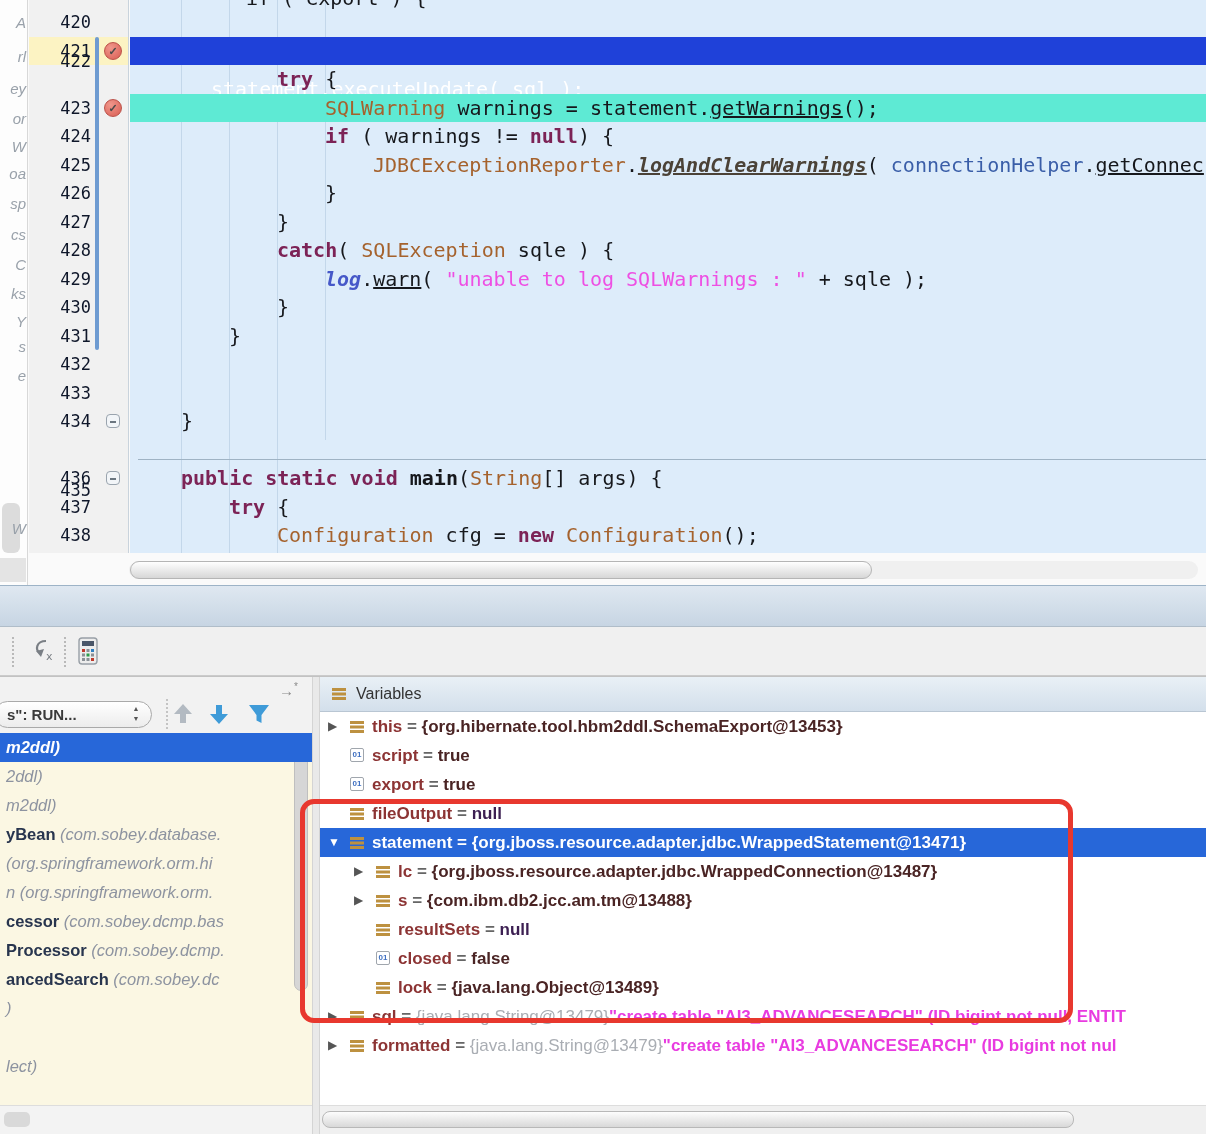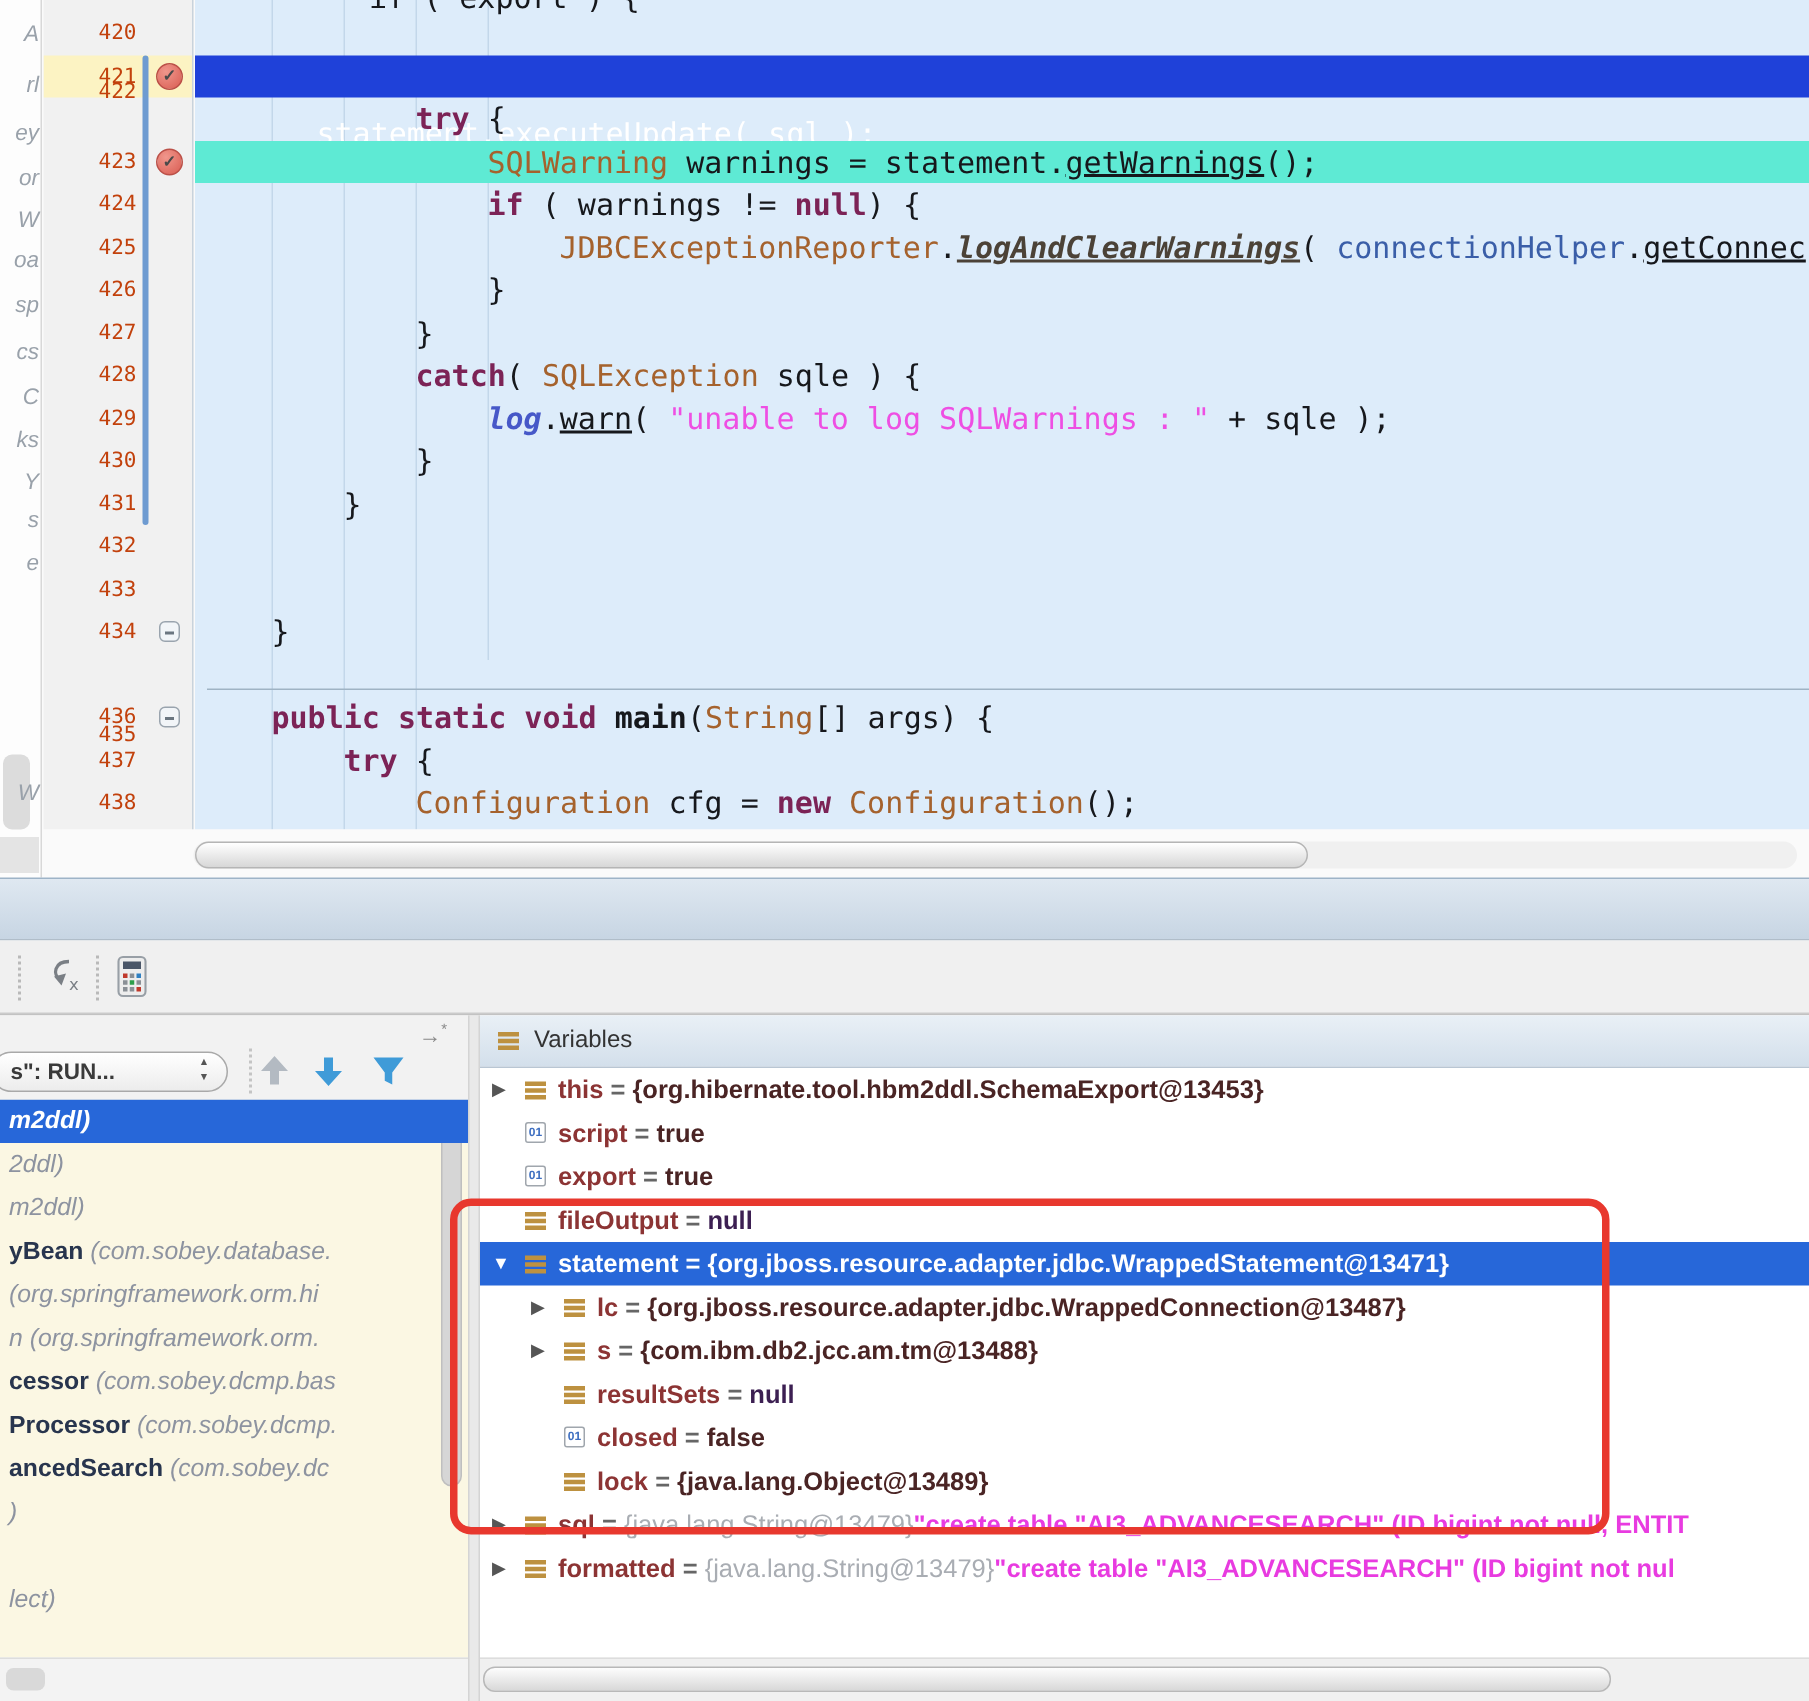--- a/index.html
+++ b/index.html
@@ -16,21 +16,21 @@
           font-size:15px; color:#99a1aa; white-space:nowrap; }
   .strip-thumb { position:absolute; left:2px; top:503px; width:18px; height:50px; background:#dcdcdc; border-radius:6px; }
   .strip-corner { position:absolute; left:0; top:558px; width:26px; height:24px; background:#e4e4e4; }
 
   .gutter { position:absolute; left:29px; top:0; width:100px; height:553px; background:#f1f1f1;
             border-right:1px solid #c9d3dc; overflow:hidden; }
   .gr { position:absolute; left:0; width:100px; height:28.5px; }
   .gr.exec-g { background:#fcf3c3; }
   .gr .num { position:absolute; left:0; top:0; width:62px; text-align:right;
              font-family:"DejaVu Sans Mono","Liberation Mono",monospace;
-             font-size:14px; line-height:28.5px; color:#c2410c; }
+             font-size:17px; line-height:28.5px; color:#0f172a; }
   .bp { position:absolute; left:75px; top:5px; width:18px; height:18px; border-radius:50%;
         background:radial-gradient(circle at 35% 30%, #f0978c, #d95c52); border:1px solid #bb5048;
         color:#4a4a4a; font-size:11px; line-height:16px; text-align:center; font-weight:bold; }
   .fold { position:absolute; left:77px; top:7px; width:14px; height:14px; border:1px solid #9aa4ae;
           background:#f2f5f8; border-radius:4px; }
   .fold::after { content:""; position:absolute; left:3px; right:3px; top:6px; border-top:2px solid #6b7680; }
   .vcs-bar { position:absolute; left:66px; width:4px; background:#6e9bd1; border-radius:2px; }
 
   .code { position:absolute; left:130px; top:0; right:0; height:553px; background:#ddecfa; overflow:hidden; }
   .guide { position:absolute; top:0; width:1px; background:#c3d7ea; }

